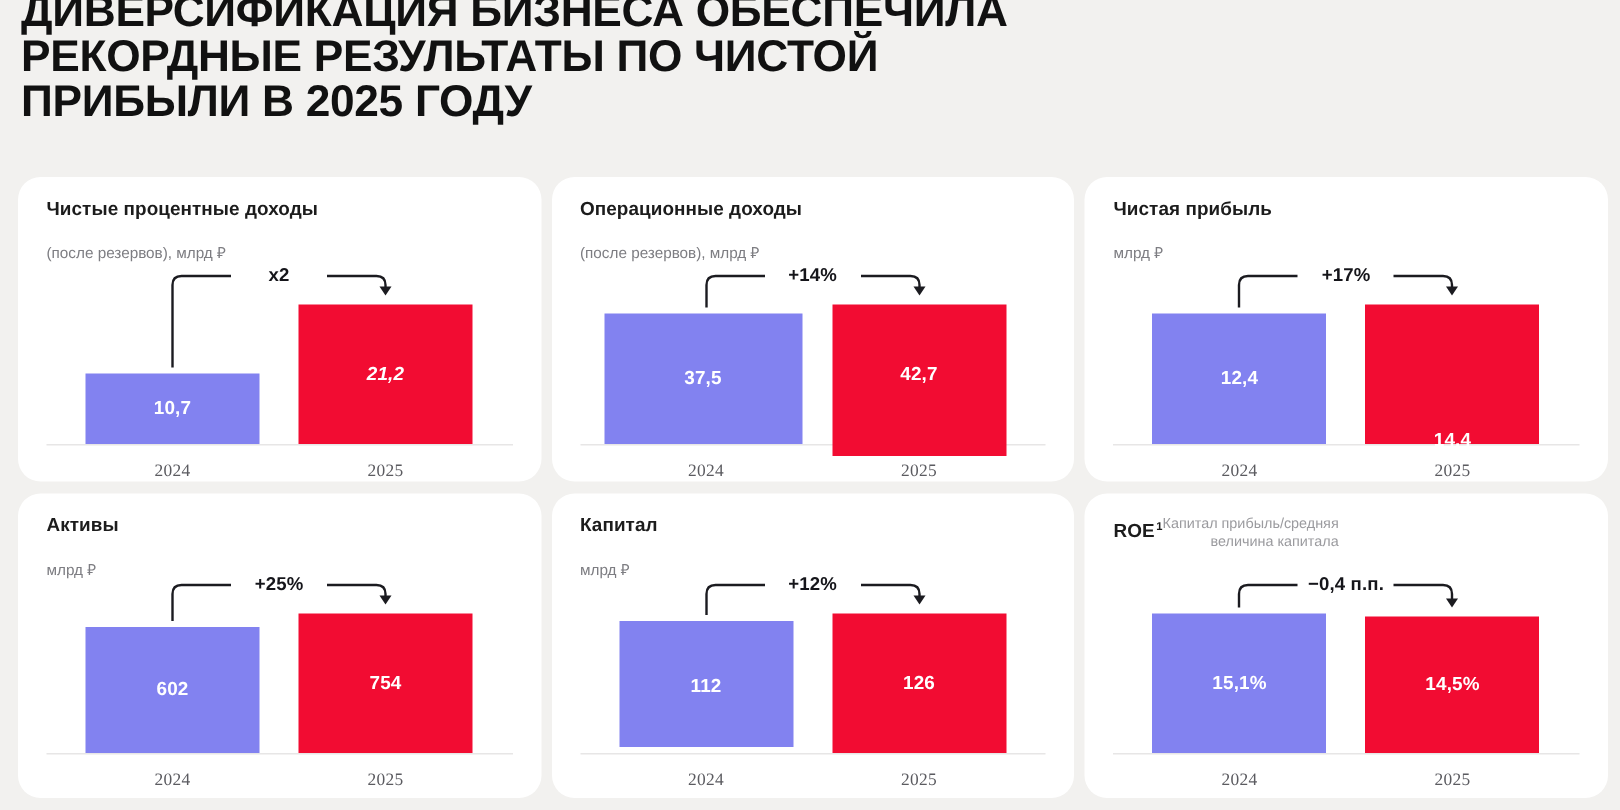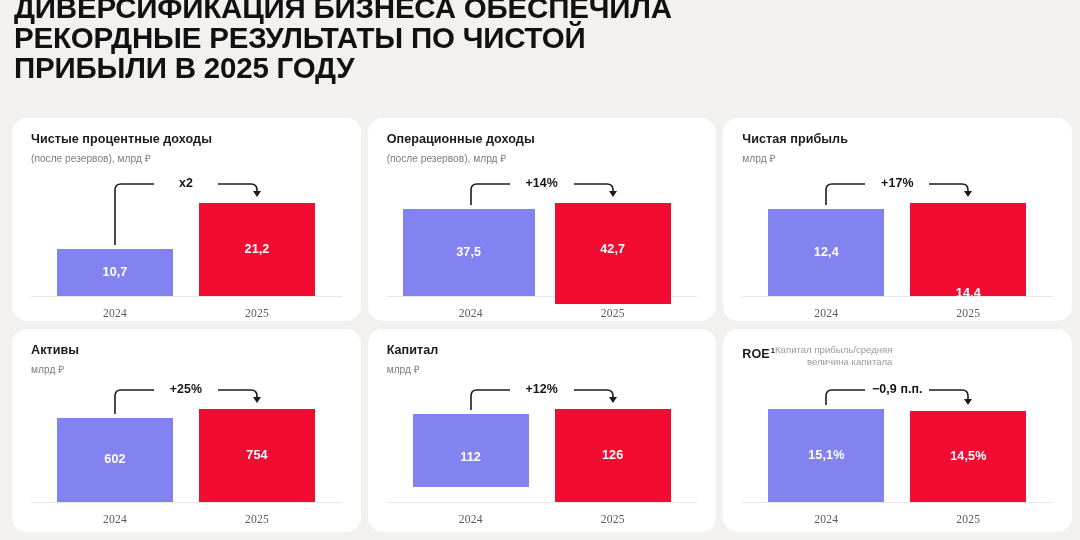--- a/index.html
+++ b/index.html
@@ -72,21 +72,21 @@
   .card-title sup {
     font-size: 7.5px;
     font-weight: bold;
     vertical-align: super;
     margin-left: 1px;
   }
   .card-sub {
     font-size: 10.2px;
     color: #7d7d82;
     line-height: 14px;
-    margin-top: 5px;
+    margin-top: 16px;
     white-space: nowrap;
   }
   .card-note {
     font-size: 9.6px;
     color: #9b9b9f;
     line-height: 11.5px;
     text-align: right;
     white-space: pre-line;
     margin-top: 1px;
   }
@@ -158,21 +158,21 @@
           <div class="card-sub">(после резервов), млрд ₽</div>
         </div>
       </div>
       <div class="plot">
         <div class="axis" style="top: 178px;"></div>
         <div class="bar blue" style="left: 45px; width: 116px; top: 131px; height: 47px;">
           <div class="bar-value" style="top: 16px;">10,7</div>
         </div>
         <div class="tick" style="left: 45px; width: 116px; top: 189px;">2024</div>
         <div class="bar red" style="left: 187px; width: 116px; top: 85px; height: 93px;">
-          <div class="bar-value" style="top: 39px;">21,2</div>
+          <div class="bar-value" style="top: 39px; font-style: italic;">21,2</div>
         </div>
         <div class="tick" style="left: 187px; width: 116px; top: 189px;">2025</div>
         <svg class="connector" width="348.6" height="203">
           <path d="M 103 127 L 103 72 Q 103 66 109 66 L 142 66" fill="none" stroke="#1b1b20" stroke-width="1.6"></path>
           <path d="M 206 66 L 239 66 Q 245 66 245 72 L 245 75" fill="none" stroke="#1b1b20" stroke-width="1.6"></path>
           <path d="M 241 73 L 245 79 L 249 73 Z" fill="#1b1b20"></path>
         </svg>
         <div class="delta" style="left: 138px; width: 72px; top: 58px;">x2</div>
       </div>
     </div>
@@ -253,21 +253,21 @@
     </div>
     <div class="card">
       <div class="card-head">
         <div class="card-titles">
           <div class="card-title">Капитал</div>
           <div class="card-sub">млрд ₽</div>
         </div>
       </div>
       <div class="plot">
         <div class="axis" style="top: 173px;"></div>
-        <div class="bar blue" style="left: 45px; width: 116px; top: 85px; height: 73px; padding-left: 28px;">
+        <div class="bar blue" style="left: 45px; width: 116px; top: 85px; height: 84px; padding-left: 28px;">
           <div class="bar-value" style="top: 36px;">112</div>
         </div>
         <div class="tick" style="left: 45px; width: 116px; top: 184px;">2024</div>
         <div class="bar red" style="left: 187px; width: 116px; top: 80px; height: 93px;">
           <div class="bar-value" style="top: 39px;">126</div>
         </div>
         <div class="tick" style="left: 187px; width: 116px; top: 184px;">2025</div>
         <svg class="connector" width="348.6" height="203">
           <path d="M 103 81 L 103 67 Q 103 61 109 61 L 142 61" fill="none" stroke="#1b1b20" stroke-width="1.6"></path>
           <path d="M 206 61 L 239 61 Q 245 61 245 67 L 245 70" fill="none" stroke="#1b1b20" stroke-width="1.6"></path>
@@ -292,16 +292,16 @@
         <div class="tick" style="left: 45px; width: 116px; top: 184px;">2024</div>
         <div class="bar red" style="left: 187px; width: 116px; top: 82px; height: 91px;">
           <div class="bar-value" style="top: 38px;">14,5%</div>
         </div>
         <div class="tick" style="left: 187px; width: 116px; top: 184px;">2025</div>
         <svg class="connector" width="348.6" height="203">
           <path d="M 103 76 L 103 67 Q 103 61 109 61 L 142 61" fill="none" stroke="#1b1b20" stroke-width="1.6"></path>
           <path d="M 206 61 L 239 61 Q 245 61 245 67 L 245 72" fill="none" stroke="#1b1b20" stroke-width="1.6"></path>
           <path d="M 241 70 L 245 76 L 249 70 Z" fill="#1b1b20"></path>
         </svg>
-        <div class="delta" style="left: 138px; width: 72px; top: 53px;">−0,9 п.п.</div>
+        <div class="delta" style="left: 138px; width: 72px; top: 53px;">−0,4 п.п.</div>
       </div>
     </div>
   </div>
 
 </body></html>

